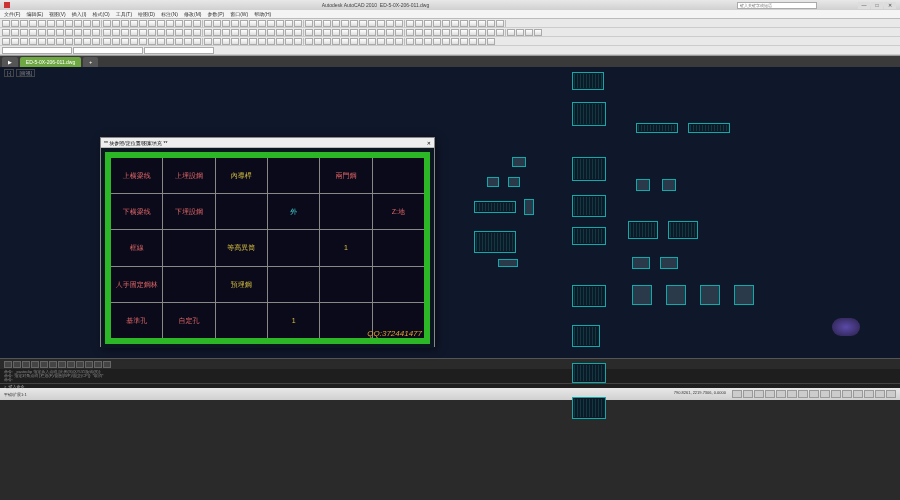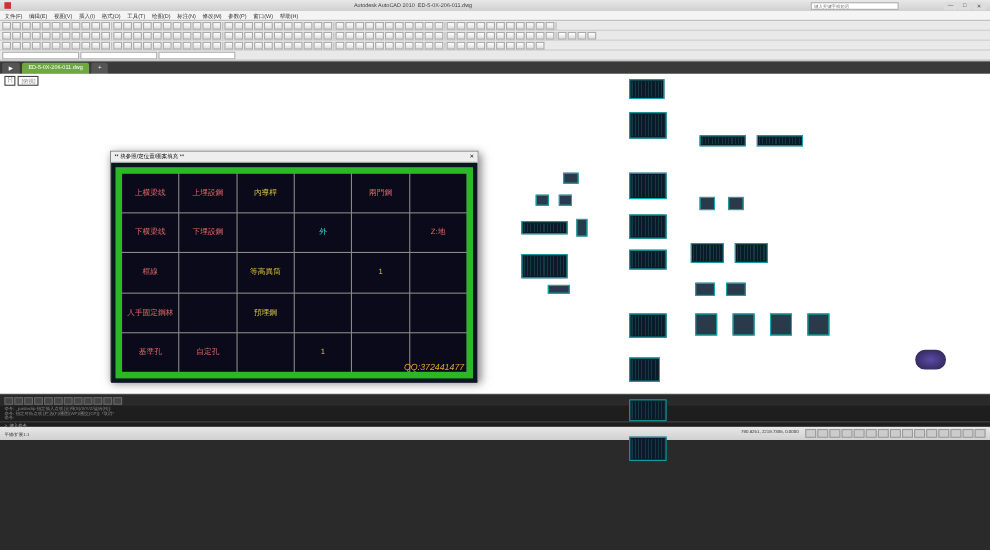--- a/index.html
+++ b/index.html
@@ -23,21 +23,21 @@
 .tbbtn.sep { width:1px; background:#bbb; border:none; }
 .tbrow3 .tbbtn { color:#b22; }
 .tbrow4 .seg { width:70px; height:7px; background:#fff; border:1px solid #aaa; font-size:4px; padding:0 2px; display:inline-flex; align-items:center; }
 
 
 .tabs { height:11px; background:#3a3a3a; display:flex; align-items:flex-end; padding:0 2px; gap:2px; }
 .tab { height:10px; padding:0 6px; font-size:5px; background:#6fa843; color:#fff; display:flex; align-items:center; border-radius:2px 2px 0 0; }
 .tab.gray { background:#555; }
 
 
-.canvas { position:relative; height:291px; background:#ffffff; }
+.canvas { position:relative; height:291px; background:#0f172a; }
 .vp { position:absolute; top:2px; left:4px; font-size:5px; color:#888; display:flex; gap:2px; }
 .vp span { border:1px solid #444; padding:0 2px; }
 
 
 .preview { position:absolute; left:100px; top:70px; width:335px; height:210px; background:#fafafa; border:1px solid #888; box-shadow:2px 2px 8px rgba(0,0,0,.5); }
 .preview .phead { height:10px; background:#eee; font-size:5px; padding:0 3px; display:flex; align-items:center; justify-content:space-between; border-bottom:1px solid #bbb; }
 .preview .pbody { height:200px; background:#0a1620; padding:4px; }
 .preview .green { width:100%; height:100%; background:#2cb727; padding:6px; }
 .preview .grid { width:100%; height:100%; display:grid; grid-template-columns:repeat(6,1fr); grid-template-rows:repeat(5,1fr); gap:1px; background:#888; }
 .preview .cell { background:#0a0a1a; color:#e06666; font-size:7px; display:flex; align-items:center; justify-content:center; text-align:center; line-height:1; }

